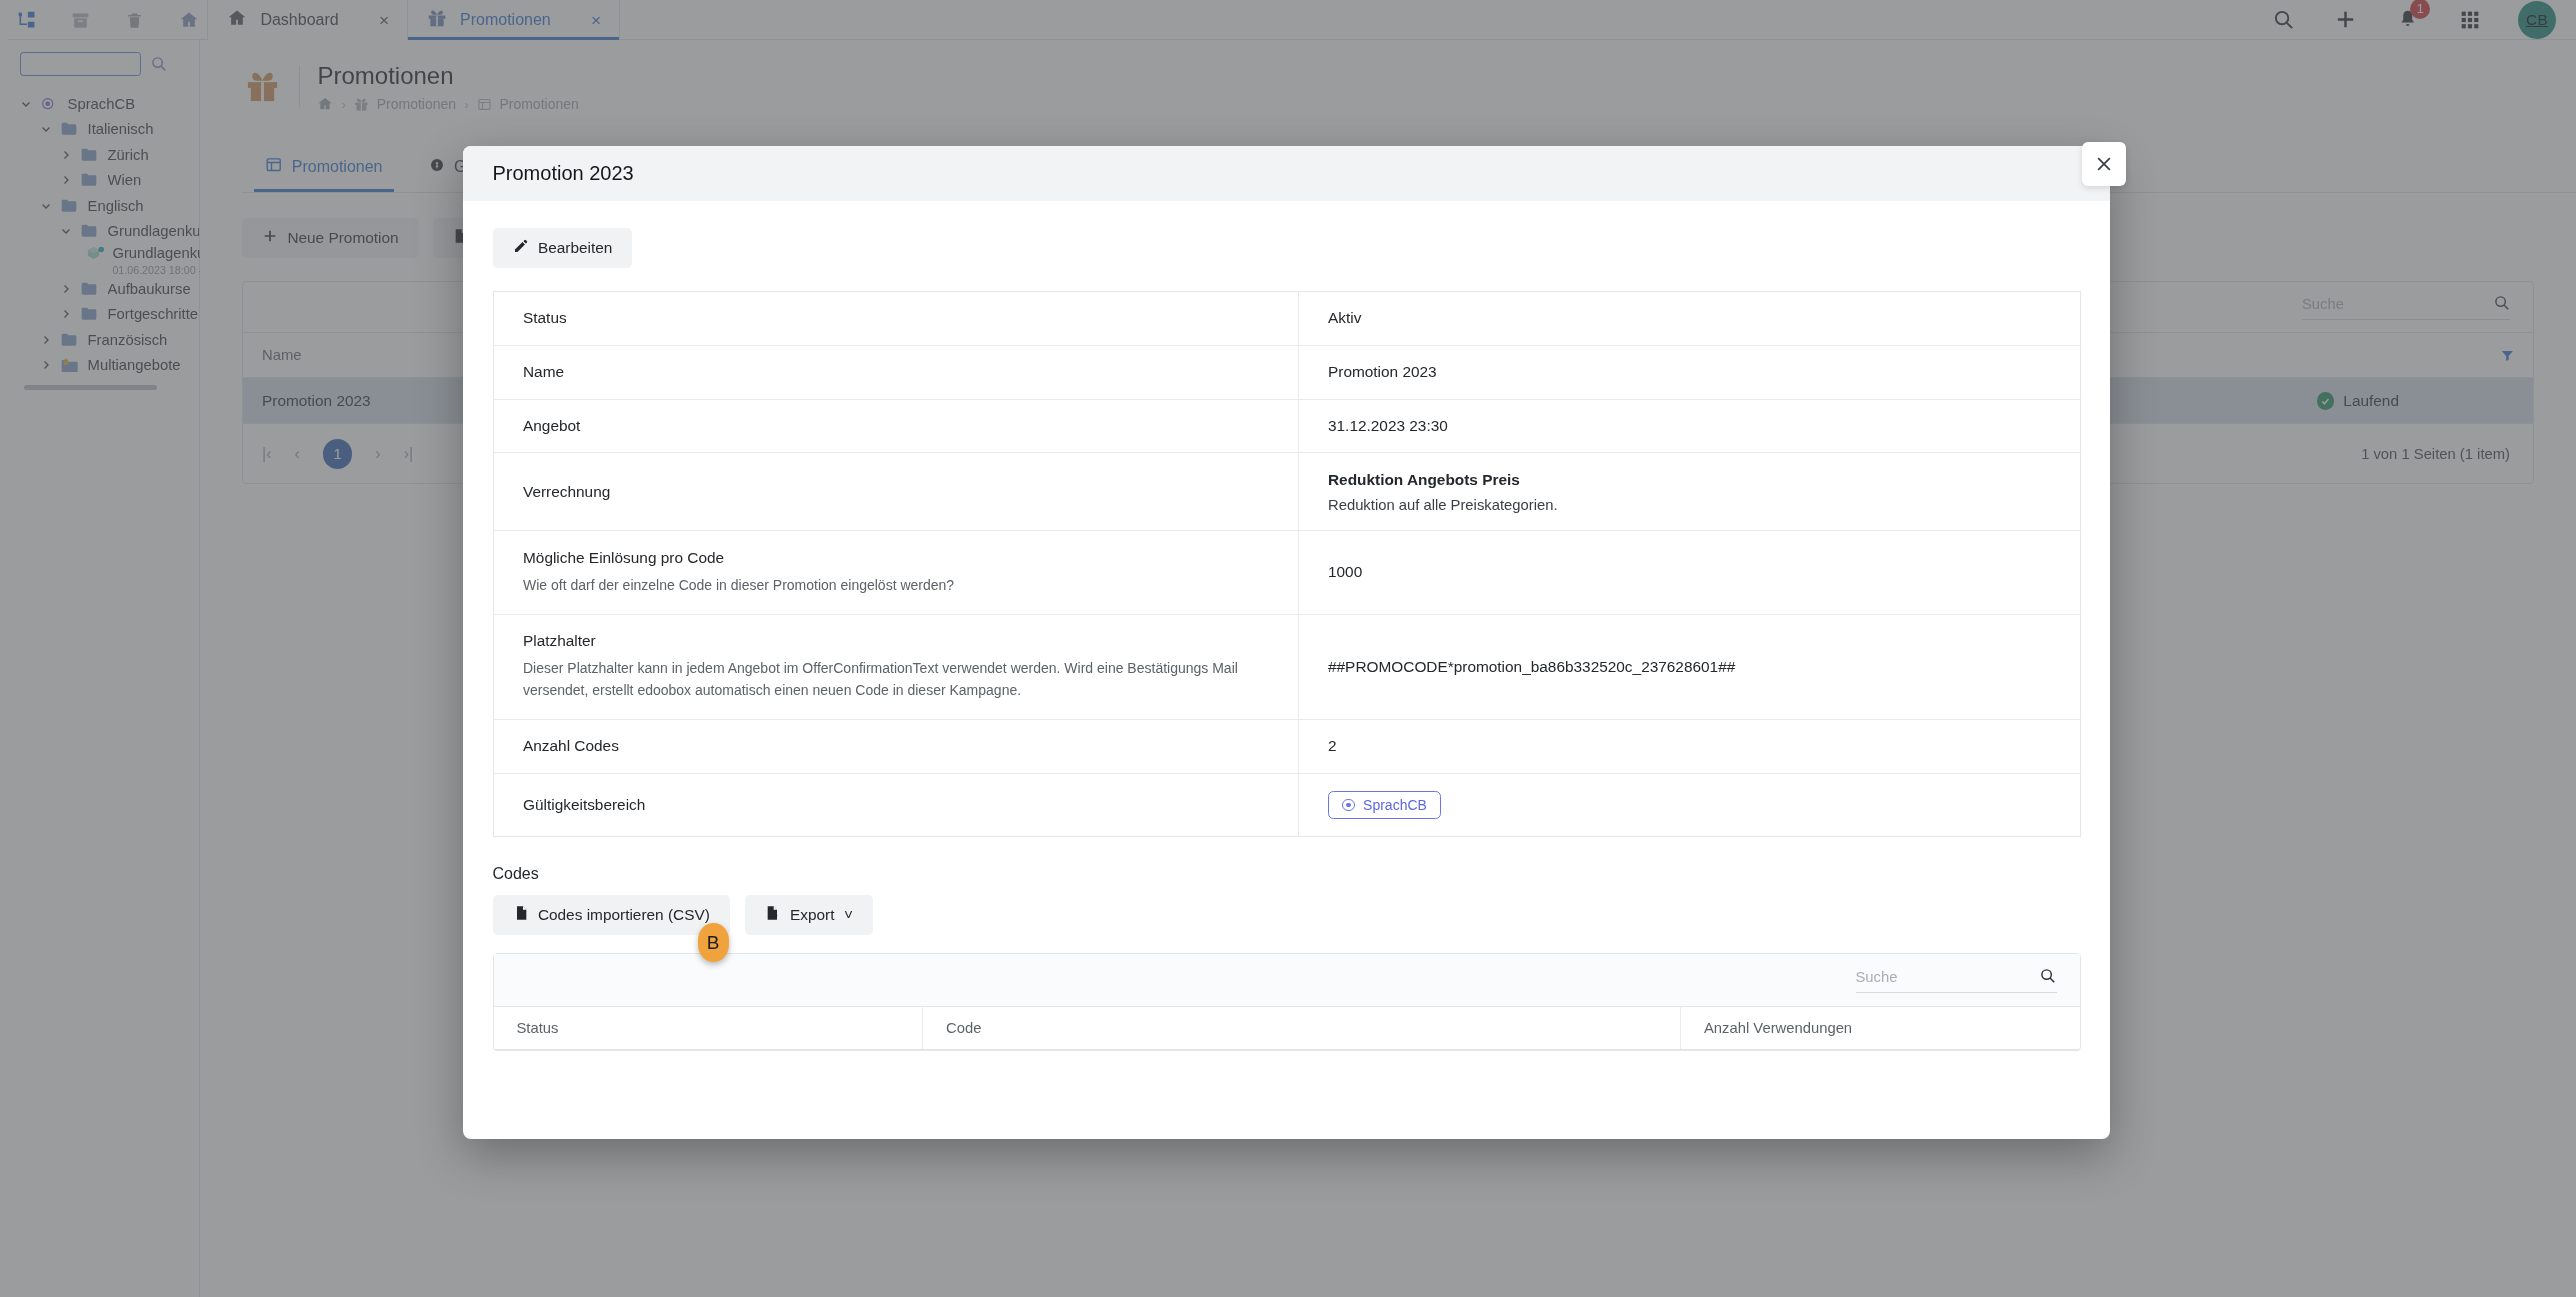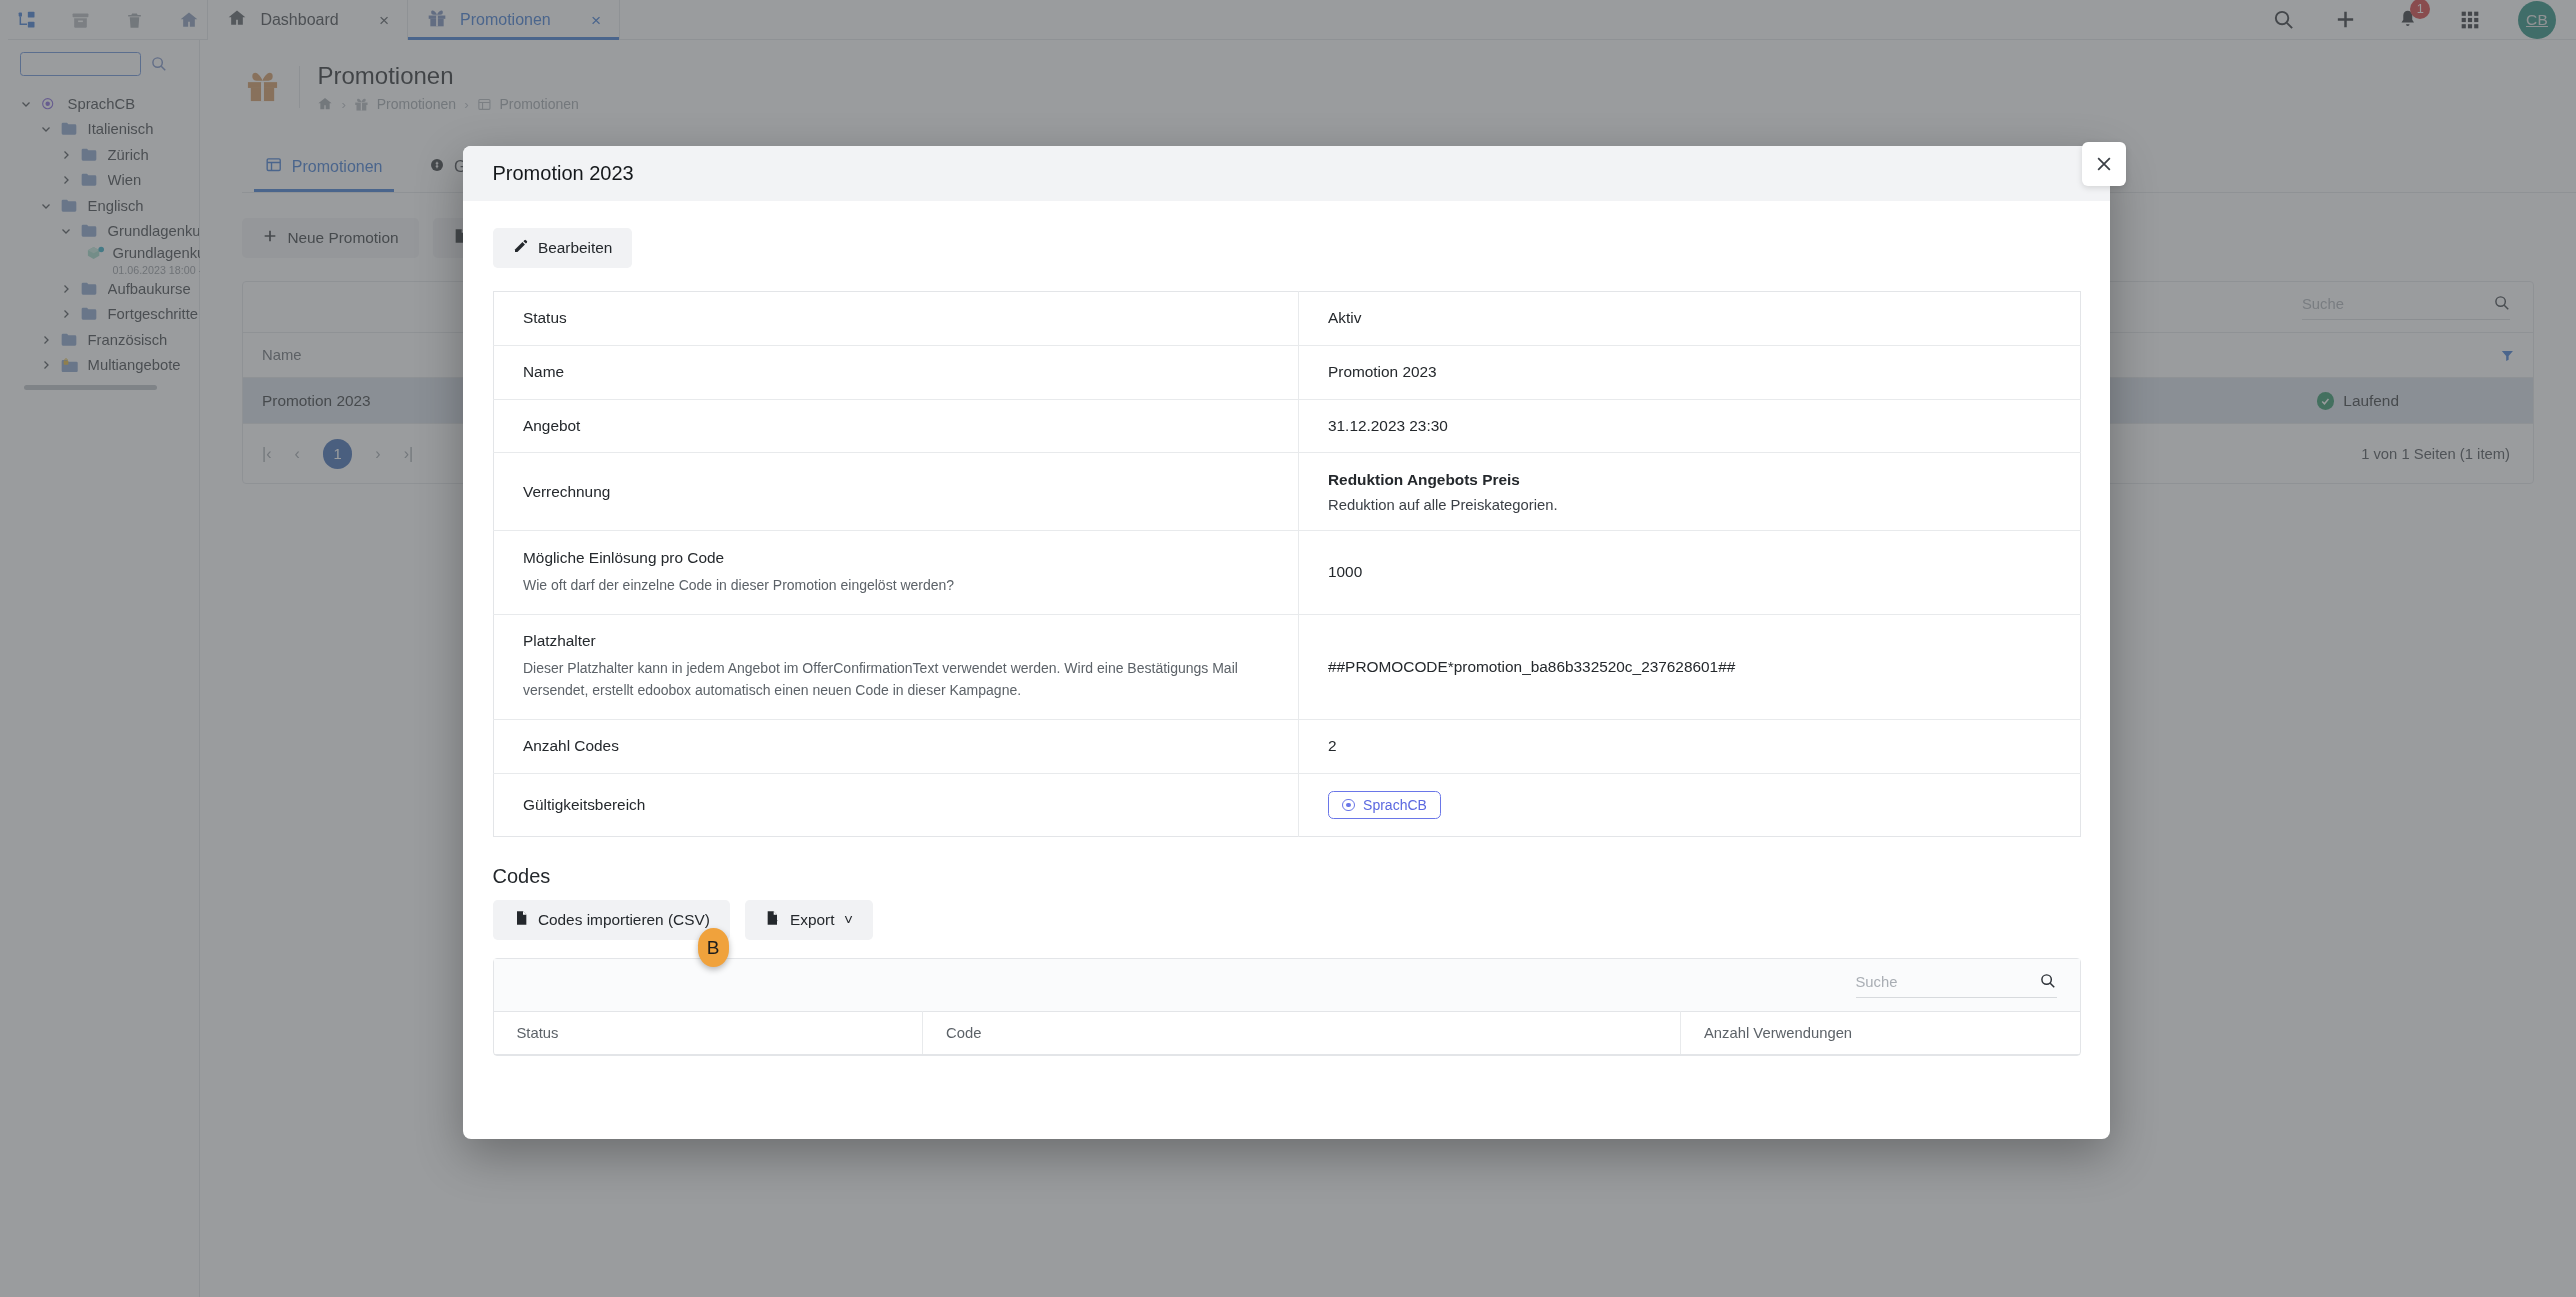--- a/index.html
+++ b/index.html
@@ -43,21 +43,21 @@
   .tb-right { margin-left: auto; display: flex; align-items: center; gap: 35px; padding-right: 28px; }
   .tb-right .tbicon { width: 27px; height: 27px; position: relative; }
   .badge-dot {
     position: absolute; top: -7.4px; right: -9.4px; min-width: 20px; height: 20px;
     border-radius: 10px; background: #d32f2f; color: #fff; font-size: 12.7px;
     display: flex; align-items: center; justify-content: center; padding: 0 4.7px;
     font-family: "Liberation Sans", sans-serif;
   }
   .avatar {
     width: 38px; height: 38px; border-radius: 50%; background: #138573;
-    color: #e5e5e5; display: flex; align-items: center; justify-content: center;
+    color: #000000; display: flex; align-items: center; justify-content: center;
     font-size: 15.4px; letter-spacing: 0.3px; cursor: pointer; text-decoration: underline;
   }
 
   
   .sidebar {
     position: absolute; left: 0; top: 40px; width: 200px; height: 1257px;
     background: #ffffff; border-right: 0.7px solid #e3e5e8; padding-top: 12px;
   }
   .side-search-row { display: flex; align-items: center; gap: 6.7px; padding: 0 12px 0 20px; }
   .side-search-input {
@@ -171,21 +171,21 @@
   .chip {
     display: inline-flex; align-items: center; gap: 8px; height: 28px; padding: 0 13.4px;
     border: 0.7px solid #6a76e8; border-radius: 5.4px; color: #5b68e0; font-size: 14px;
   }
   .chip .ring {
     width: 12.7px; height: 12.7px; border-radius: 50%; border: 1.3px solid #6a76e8;
     display: flex; align-items: center; justify-content: center;
   }
   .chip .ring i { width: 4.7px; height: 4.7px; border-radius: 50%; background: #6a76e8; display: block; }
 
-  .codes-title { font-size: 20px; color: #24282c; margin-top: 28px; }
+  .codes-title { font-size: 16px; color: #24282c; margin-top: 28px; }
   .codes-tools { display: flex; gap: 14.8px; margin-top: 12px; position: relative; }
   .marker {
     position: absolute; left: 205px; top: 28px; width: 31px; height: 39px;
     background: #f0a23c; border-radius: 15.4px / 17.4px;
     display: flex; align-items: center; justify-content: center;
     color: #1c1c1c; font-size: 19px; box-shadow: 0 2.7px 6px rgba(0,0,0,0.28);
   }
   .codes-card { margin-top: 17.4px; border: 0.7px solid #e3e5e8; border-radius: 4px; }
   .codes-toolbar { height: 52px; background: #fafbfc; display: flex; align-items: center; justify-content: flex-end; padding-right: 23px; }
   .codes-search { display: flex; align-items: center; justify-content: space-between; gap: 12px; border-bottom: 0.7px solid #d7dadd; padding-bottom: 4.7px; width: 201px; }

